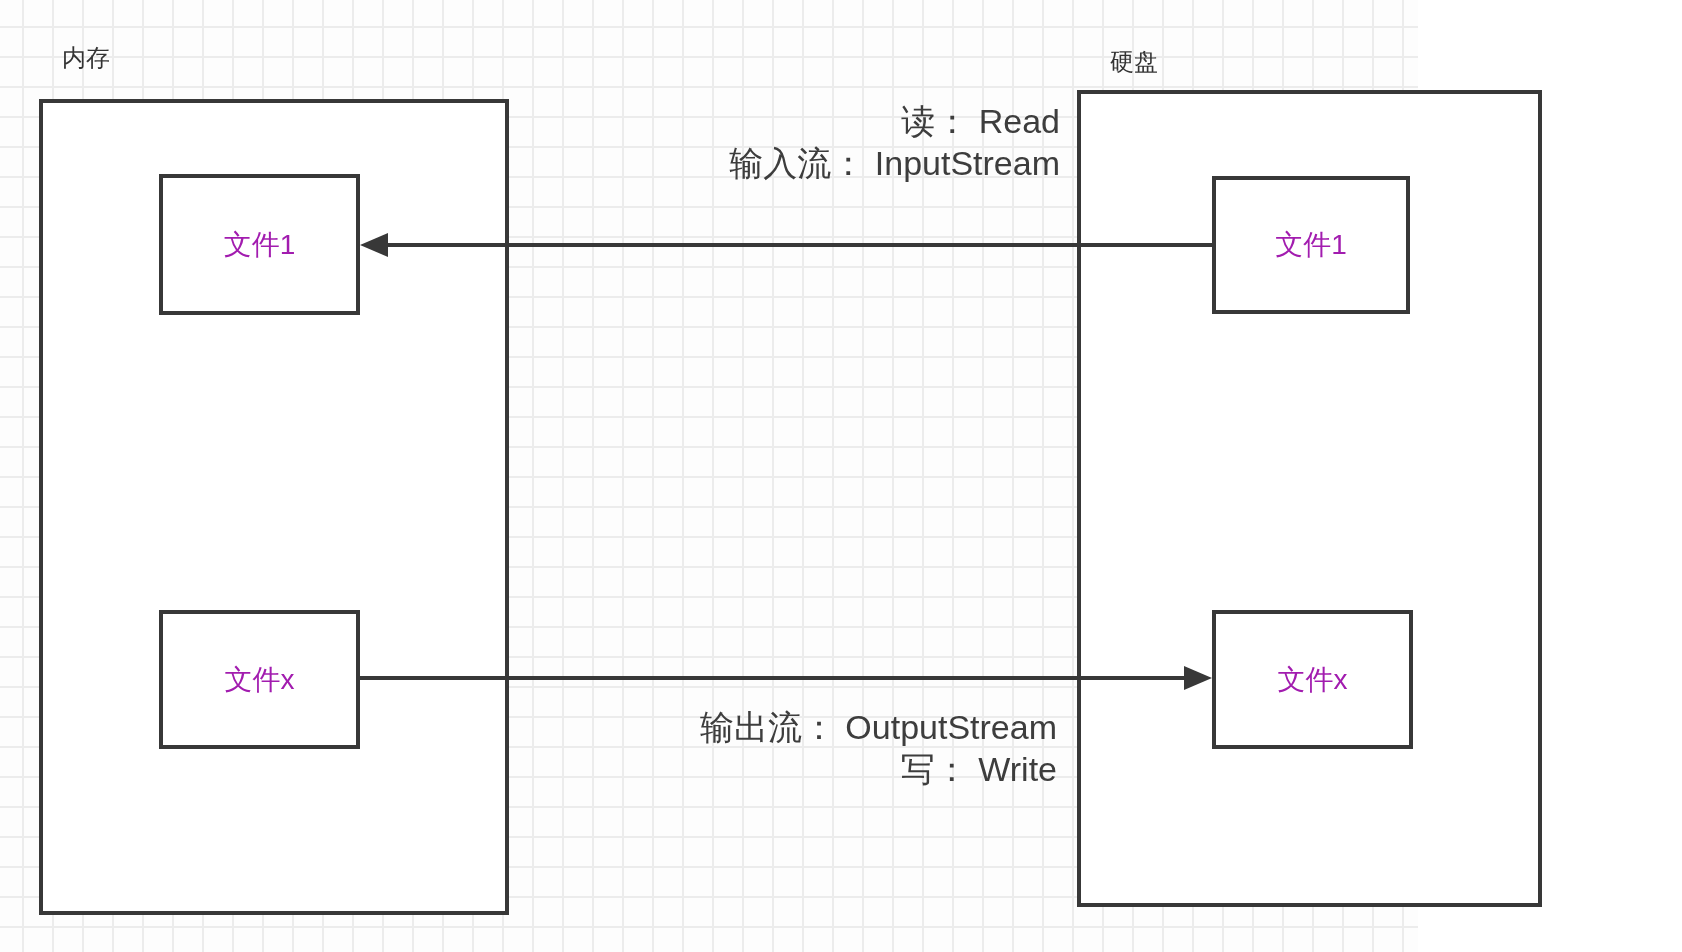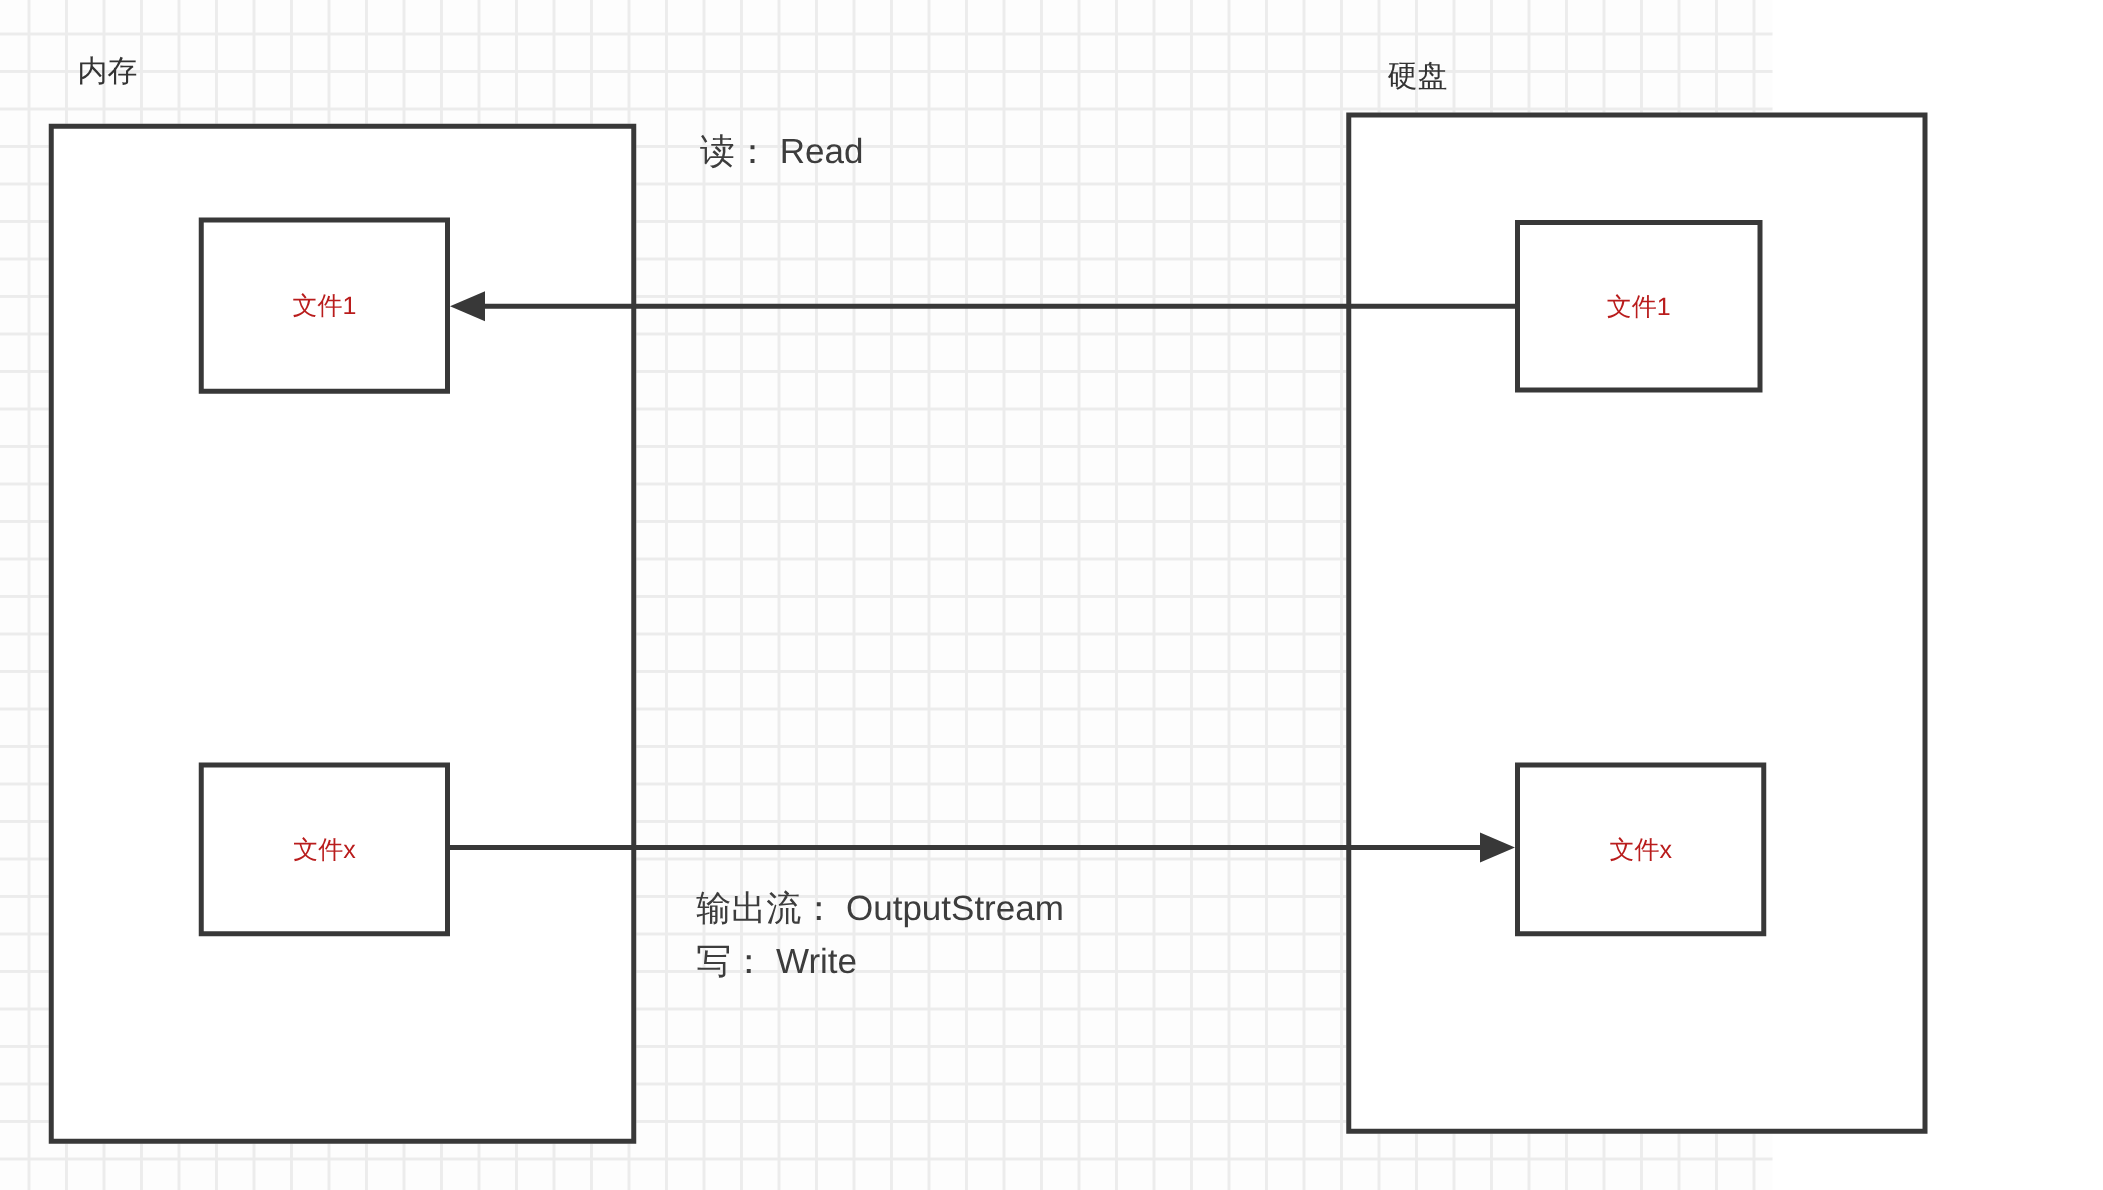--- a/index.html
+++ b/index.html
@@ -45,22 +45,22 @@
   .label-disk   { left: 1110px; top: 48px; }
 
   .file-box {
     position: absolute;
     box-sizing: border-box;
     background: #ffffff;
     border: 4px solid #383838;
     display: flex;
     align-items: center;
     justify-content: center;
-    font-size: 20px;
-    color: #b91c1c;
+    font-size: 28px;
+    color: #a21caf;
   }
   .mem-file1  { left: 159px;  top: 174px; width: 201px; height: 141px; }
   .mem-filex  { left: 159px;  top: 610px; width: 201px; height: 139px; }
   .disk-file1 { left: 1212px; top: 176px; width: 198px; height: 138px; }
   .disk-filex { left: 1212px; top: 610px; width: 201px; height: 139px; }
 
   .arrow-line {
     position: absolute;
     height: 4px;
     background: #383838;
@@ -80,22 +80,22 @@
     border-right: 28px solid #383838;
   }
   .head-right {
     left: 1184px; top: 666px;
     border-left: 28px solid #383838;
   }
 
   .stream-label {
     position: absolute;
     width: 500px;
-    text-align: left;
-    font-size: 28px;
+    text-align: right;
+    font-size: 34px;
     line-height: 42px;
     color: #3d3d3d;
     white-space: nowrap;
   }
   .read-text  { left: 560px; top: 100px; }
   .write-text { left: 557px; top: 706px; }
 </style>
 </head>
 <body>
 
@@ -126,20 +126,21 @@
     <div class="arrow-head head-left"></div>
   </div>
 
   <div>
     <div class="arrow-line write-line"></div>
     <div class="arrow-head head-right"></div>
   </div>
 
   <div class="stream-label read-text">
     <div>读： Read</div>
+    <div>输入流： InputStream</div>
   </div>
 
   <div class="stream-label write-text">
     <div>输出流： OutputStream</div>
     <div>写： Write</div>
   </div>
 
 </div>
 
 </body></html>

